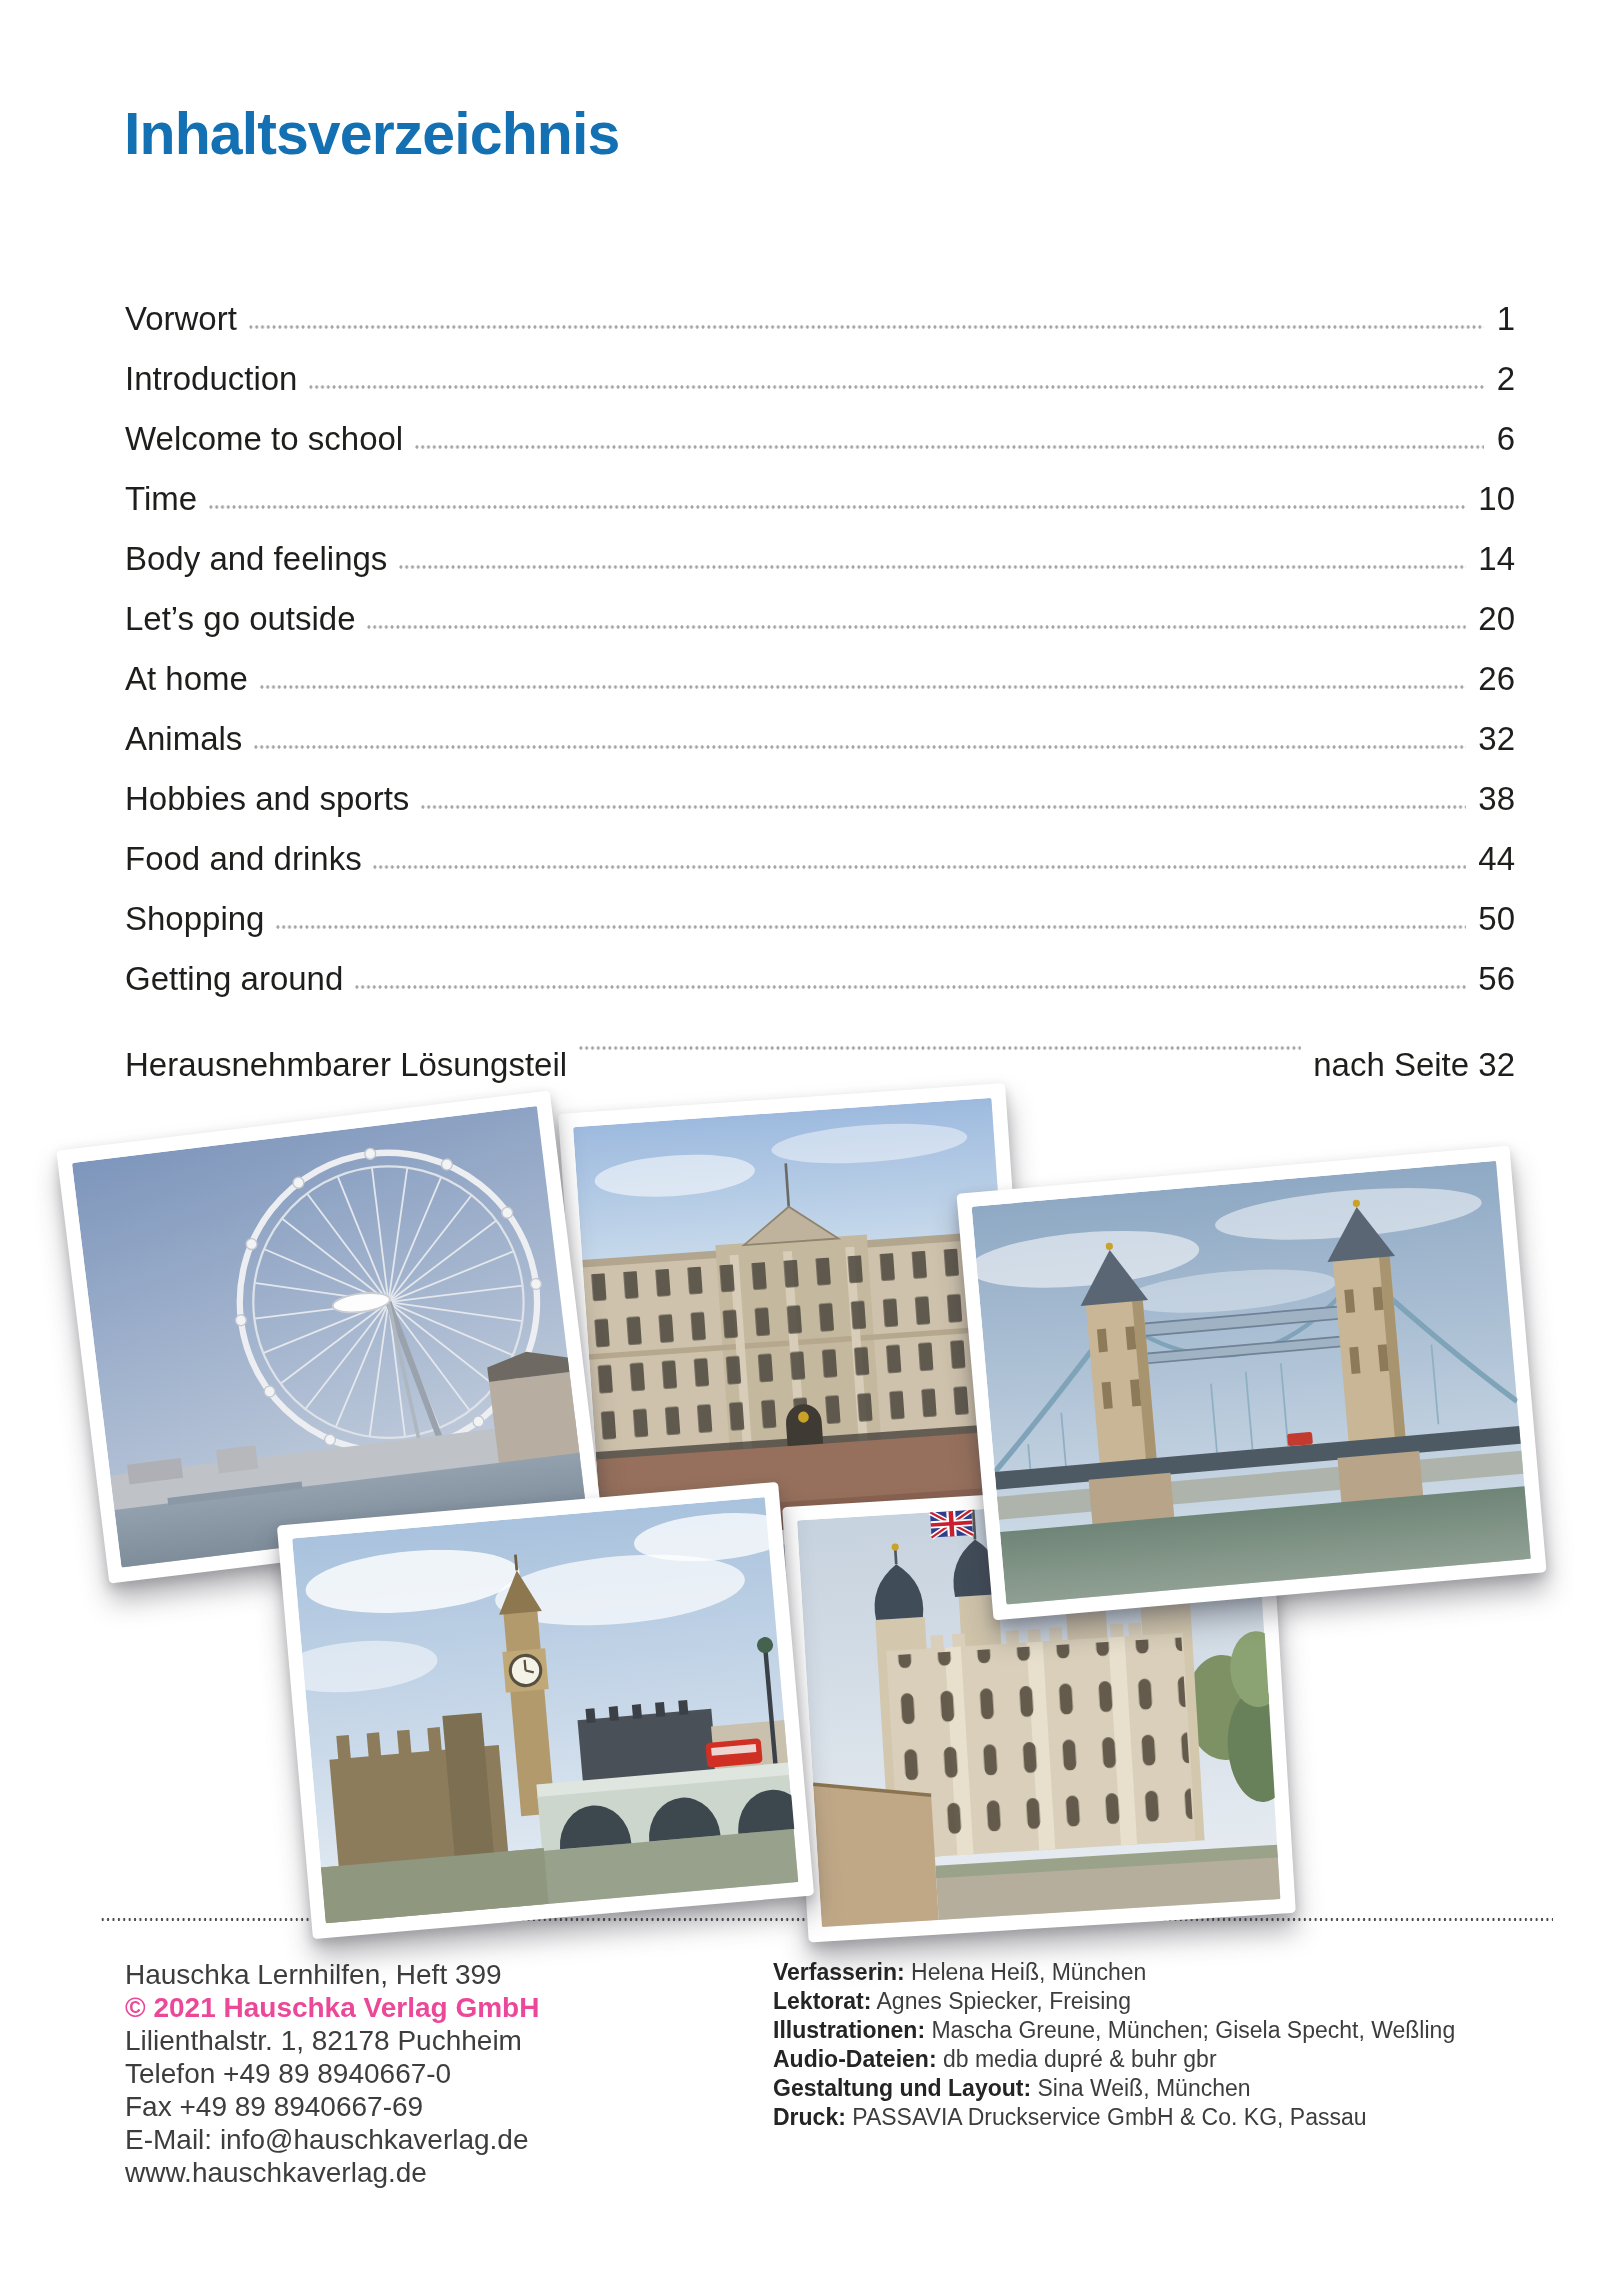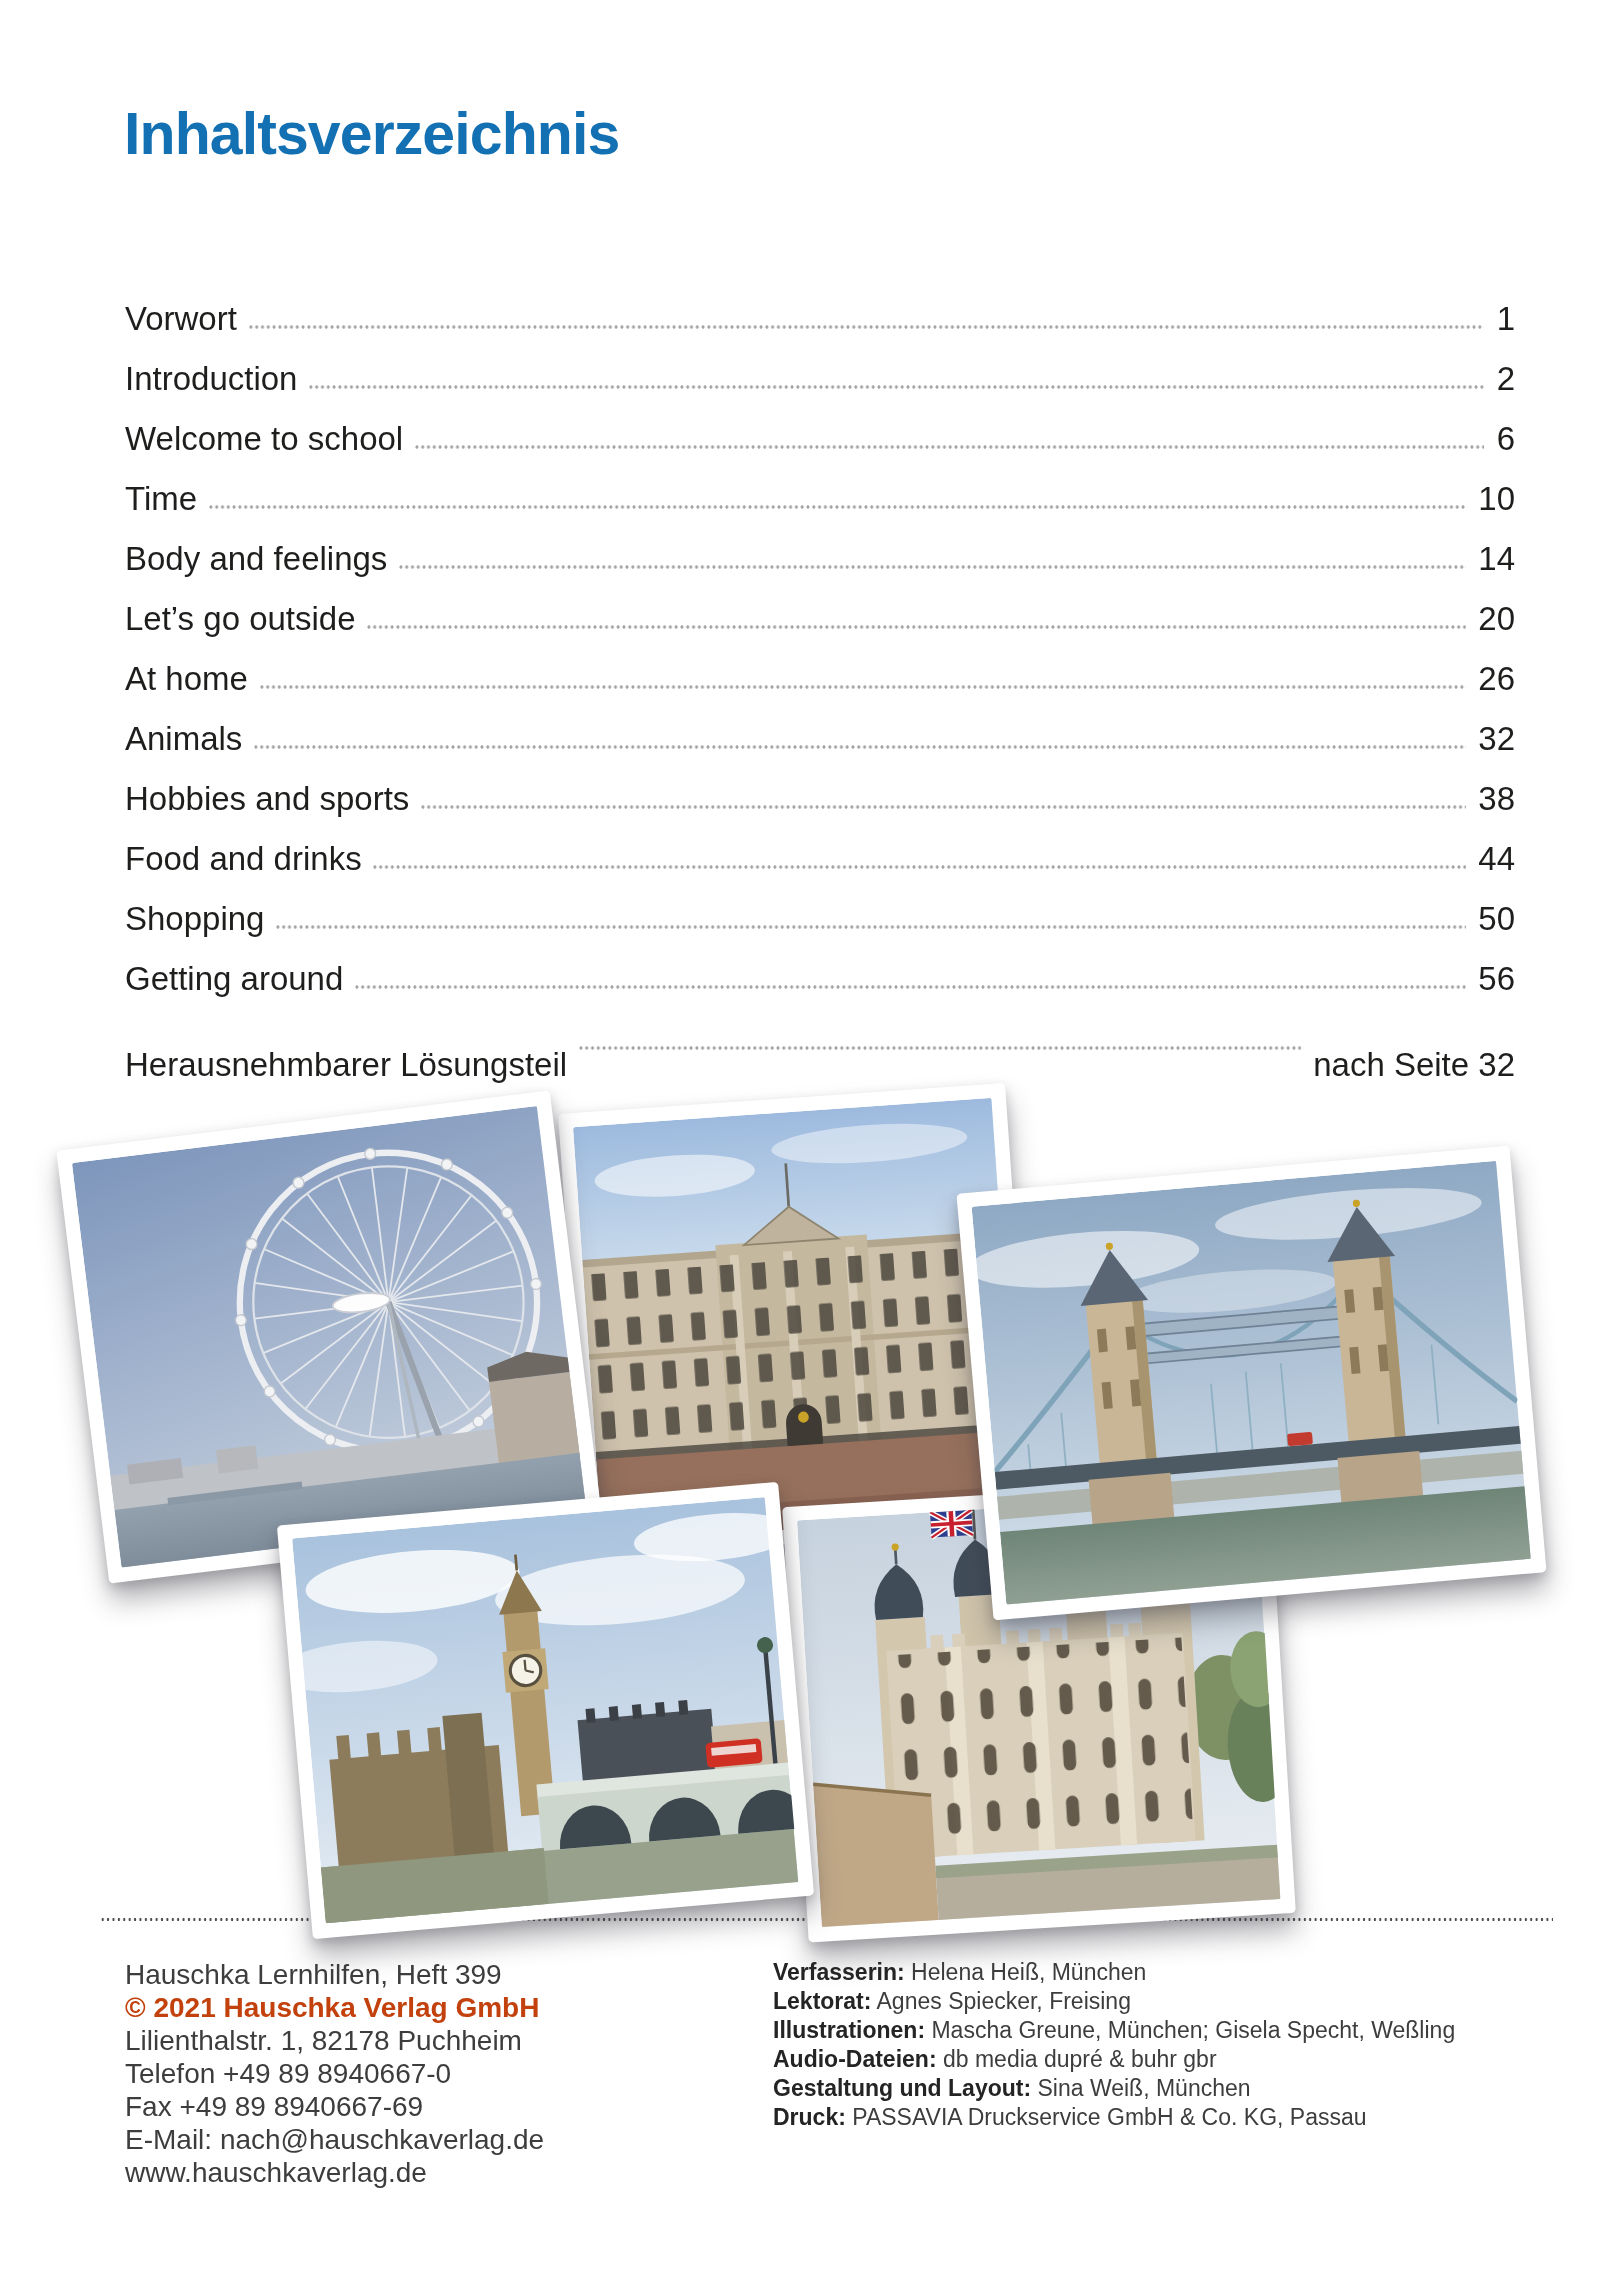--- a/index.html
+++ b/index.html
@@ -43,21 +43,21 @@
   .ph-big-ben         {left:294px; top:1503px; width:503px; height:415px; transform:rotate(-5deg);   z-index:5;}
   .ph-tower-of-london {left:795px; top:1492px; width:488px; height:436px; transform:rotate(-3.5deg); z-index:3;}
 
   
   .footer-divider{
     position:absolute;left:100px;top:1917px;width:1453px;height:4.5px;
     background-image:radial-gradient(circle,#4c4c4c 1.1px,transparent 1.4px);
     background-size:5.4px 4.5px;background-repeat:repeat-x;background-position:0 50%;
   }
   .footer-left{position:absolute;left:125px;top:1958px;font-size:28px;line-height:33px;color:#3d3d3d;}
-  .footer-left .bold{font-weight:bold;color:#c2410c;}
+  .footer-left .bold{font-weight:bold;color:#ec4899;}
   .footer-right{position:absolute;left:773px;top:1958px;font-size:23px;line-height:29px;color:#3d3d3d;}
   .footer-right b{font-weight:bold;color:#242424;}
 </style>
 </head>
 <body>
 
 <div class="page">
 
   <div class="title">Inhaltsverzeichnis</div>
 
@@ -395,21 +395,21 @@
   </div>
 
   <div class="footer-divider"></div>
 
   <div class="footer-left">
     <div>Hauschka Lernhilfen, Heft 399</div>
     <div class="bold">© 2021 Hauschka Verlag GmbH</div>
     <div>Lilienthalstr. 1, 82178 Puchheim</div>
     <div>Telefon +49 89 8940667-0</div>
     <div>Fax +49 89 8940667-69</div>
-    <div>E-Mail: nach@hauschkaverlag.de</div>
+    <div>E-Mail: info@hauschkaverlag.de</div>
     <div>www.hauschkaverlag.de</div>
   </div>
 
   <div class="footer-right">
     <div><b>Verfasserin:</b><span> Helena Heiß, München</span></div>
     <div><b>Lektorat:</b><span> Agnes Spiecker, Freising</span></div>
     <div><b>Illustrationen:</b><span> Mascha Greune, München; Gisela Specht, Weßling</span></div>
     <div><b>Audio-Dateien:</b><span> db media dupré &amp; buhr gbr</span></div>
     <div><b>Gestaltung und Layout:</b><span> Sina Weiß, München</span></div>
     <div><b>Druck:</b><span> PASSAVIA Druckservice GmbH &amp; Co. KG, Passau</span></div>

